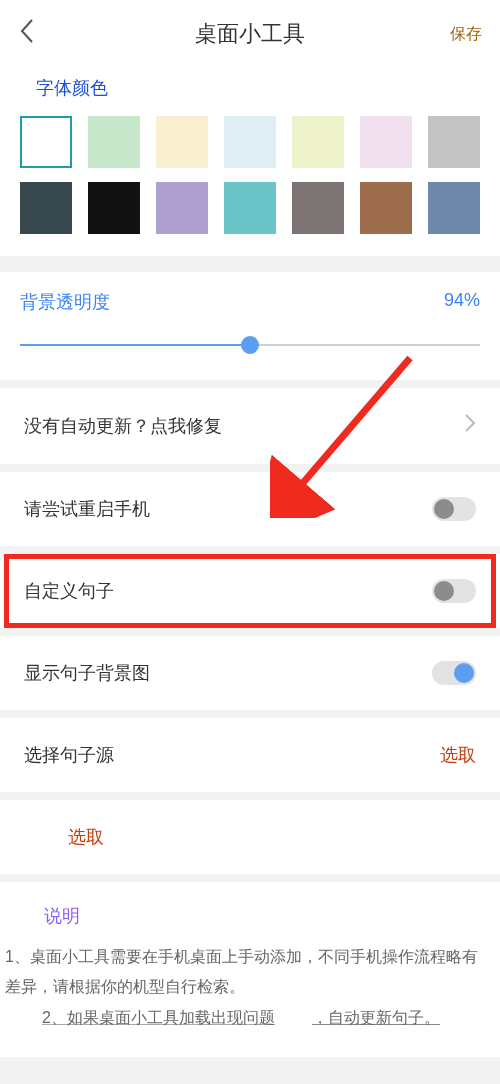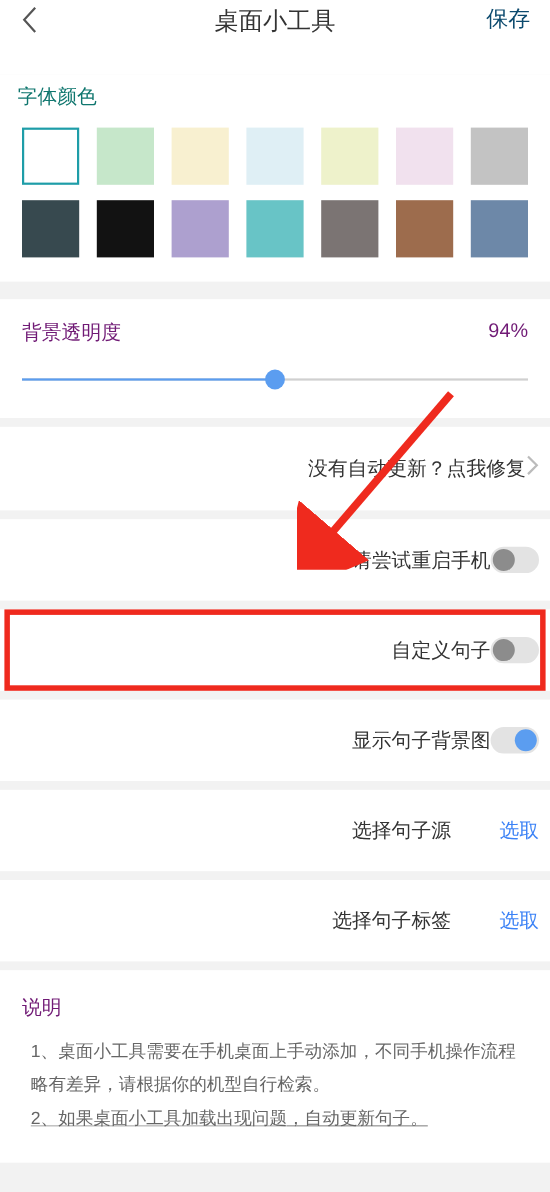--- a/index.html
+++ b/index.html
@@ -9,48 +9,49 @@
     background: #f2f2f2;
     color: #333;
   }
 
   .white { background: #fff; }
 
   
   .header {
     height: 68px;
     display: flex;
+    align-items: center;
     padding: 4px 18px;
     position: relative;
   }
   .back {
     font-size: 30px;
     color: #555;
     font-weight: 300;
     width: 30px;
   }
   .title {
     position: absolute;
     left: 0; right: 0;
     text-align: center;
     font-size: 22px;
     color: #333;
     pointer-events: none;
   }
   .save {
     margin-left: auto;
-    font-size: 20px;
-    color: #0c4a6e;
+    font-size: 16px;
+    color: #a16207;
   }
 
   
   .section-label {
-    padding: 8px 20px 8px 16px;
-    font-size: 18px;
-    color: #0f766e;
+    padding: 8px 20px 8px 36px;
+    font-size: 18px;
+    color: #1d4ed8;
   }
   .color-grid {
     padding: 8px 20px 22px 20px;
     display: grid;
     grid-template-columns: repeat(7, 52px);
     grid-auto-rows: 52px;
     column-gap: 16px;
     row-gap: 14px;
   }
   .swatch {
@@ -65,21 +66,21 @@
   .gap-sm { height: 8px; }
 
   
   .opacity-block {
     padding: 18px 20px 26px 20px;
   }
   .opacity-head {
     display: flex;
     justify-content: space-between;
     font-size: 18px;
-    color: #701a75;
+    color: #3b82f6;
     margin-bottom: 22px;
   }
   .slider {
     position: relative;
     height: 18px;
   }
   .slider-track {
     position: absolute;
     top: 8px;
     left: 0; right: 0;
@@ -98,34 +99,34 @@
     top: 50%;
     width: 18px; height: 18px;
     background: #5b9df0;
     border-radius: 50%;
     transform: translate(-50%, -50%);
   }
 
   
   .row {
     height: 76px;
-    padding: 0 10px;
+    padding: 0 24px;
     display: flex;
     align-items: center;
-    justify-content: flex-end;
+    justify-content: space-between;
     font-size: 18px;
     color: #333;
   }
   .row.row-sm { height: 74px; }
   .chevron {
     color: #bbb;
     font-size: 22px;
   }
   .link-txt {
-    color: #3b82f6;
+    color: #c2410c;
     font-size: 18px;
     margin-left: 44px;
   }
 
   
   .toggle {
     width: 44px; height: 24px;
     border-radius: 12px;
     background: #e3e3e3;
     position: relative;
@@ -158,29 +159,30 @@
   
   .arrow {
     position: absolute;
     pointer-events: none;
   }
 
   
   .instr-title {
     padding: 22px 20px 14px 20px;
     font-size: 18px;
-    color: #701a75;
+    color: #8b5cf6;
+    margin-left: 24px;
   }
   .instr-body {
-    padding: 0 20px 24px 28px;
+    padding: 0 20px 24px 5px;
     font-size: 16px;
     color: #666;
     line-height: 1.9;
   }
-  .instr-body span { text-decoration: underline; text-decoration-color: #aaa; }
+  .instr-body span { text-decoration: underline; text-decoration-color: #aaa; margin-left: 37px; }
 </style>
 </head>
 <body>
 
 <div class="header white">
   <div class="back">
     <svg width="18" height="28" viewBox="0 0 18 28">
       <polyline points="14,3 4,14 14,25" fill="none" stroke="#555" stroke-width="2"></polyline>
     </svg>
   </div>
@@ -276,21 +278,20 @@
 <div class="gap-sm"></div>
 
 <div class="row row-sm white">
   <span>选择句子源</span>
   <span class="link-txt">选取</span>
 </div>
 
 <div class="gap-sm"></div>
 
 <div class="row row-sm white">
-  <span>选择句子标签</span>
   <span class="link-txt">选取</span>
 </div>
 
 <div class="gap-sm"></div>
 
 <div class="white">
   <div class="instr-title">说明</div>
   <div class="instr-body">
     <div>1、桌面小工具需要在手机桌面上手动添加，不同手机操作流程略有差异，请根据你的机型自行检索。</div>
     <div>

